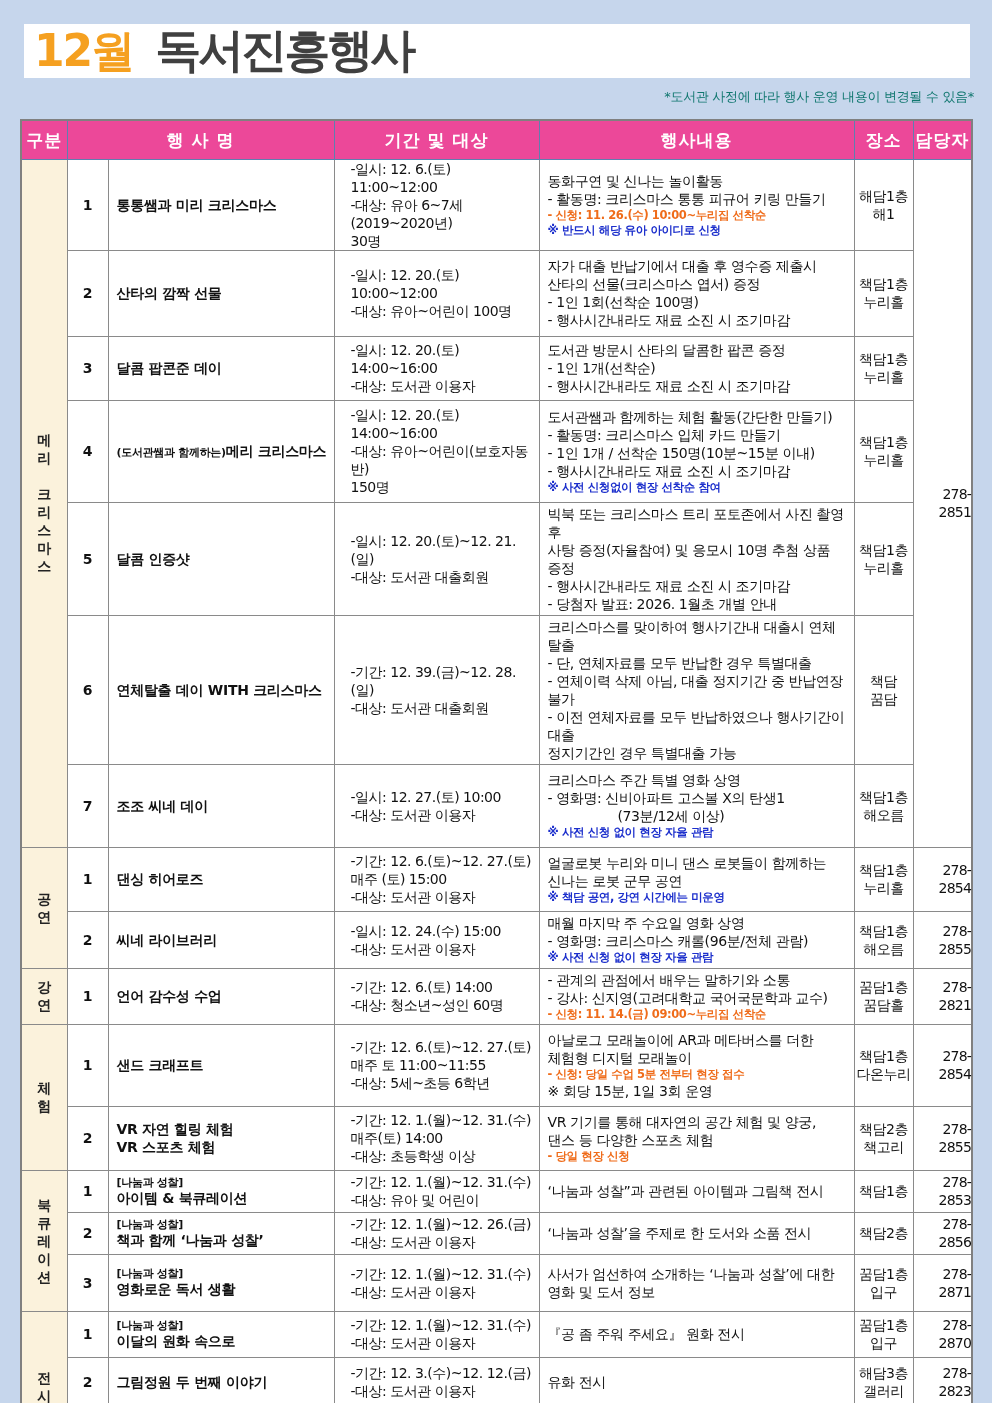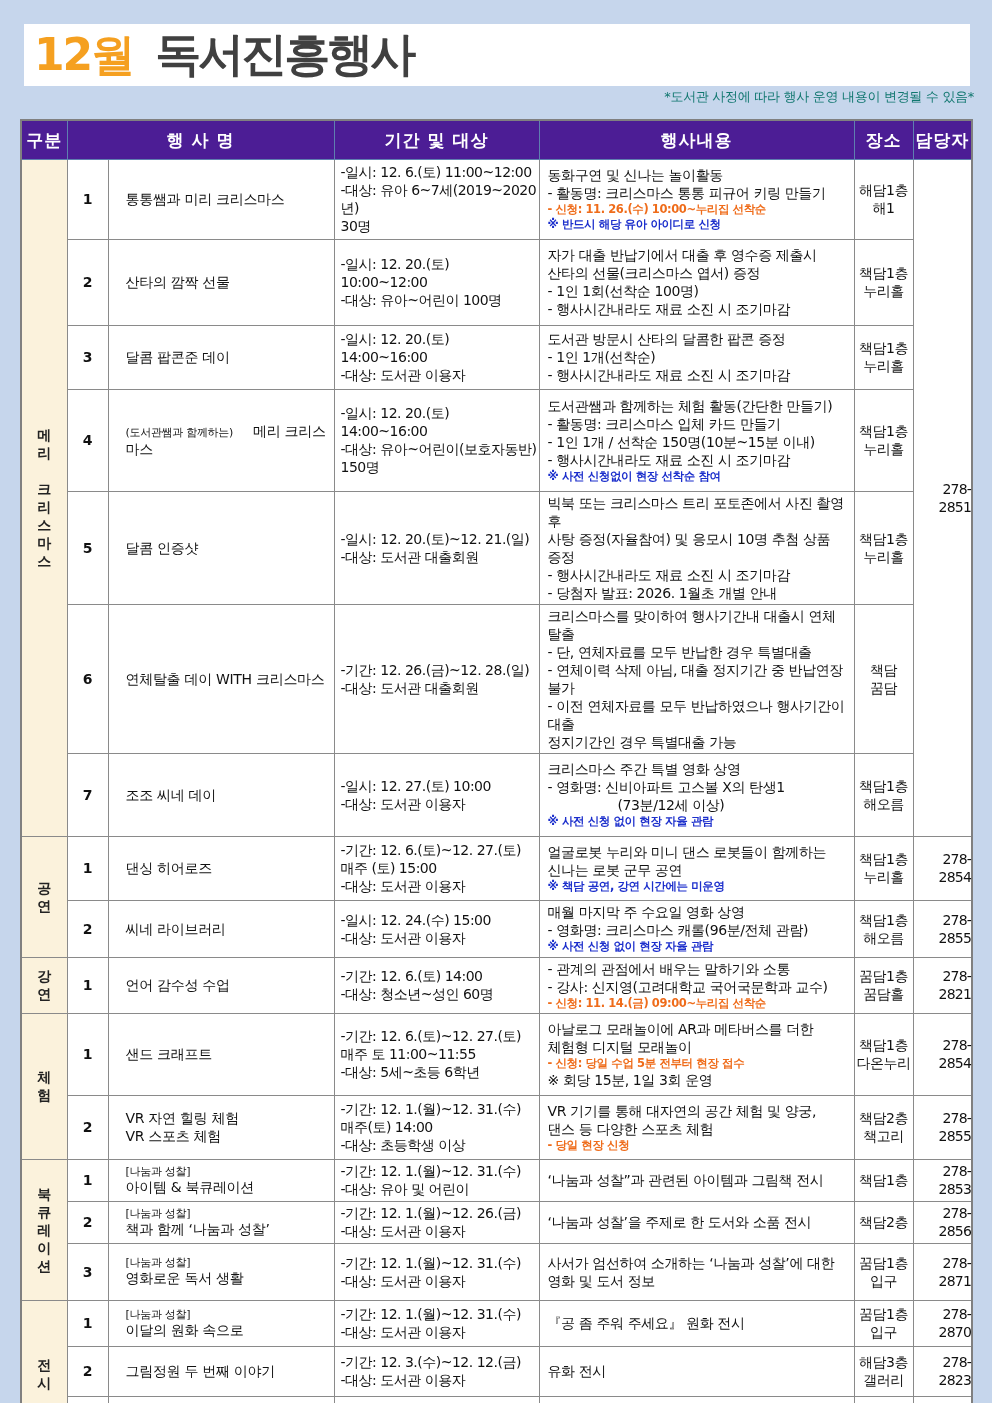--- a/index.html
+++ b/index.html
@@ -5,21 +5,21 @@
   * { box-sizing: border-box; margin: 0; padding: 0; }
   html, body { width: 992px; height: 1403px; }
   body {
     background: #c6d6ec;
     font-family: "DejaVu Sans", "Liberation Sans", sans-serif;
     color: #111;
     position: relative;
     overflow: hidden;
   }
   .title-banner {
-    position: absolute; left: 24px; top: 24px; width: 946px; height: 62px;
+    position: absolute; left: 24px; top: 24px; width: 946px; height: 54px;
     background: #ffffff;
     display: flex; align-items: center; padding-left: 10px;
   }
   .title-month {
     font-family: "DejaVu Sans", sans-serif; font-weight: bold;
     font-size: 44px; color: #f5a020; letter-spacing: -2px; margin-right: 22px;
   }
   .title-main {
     font-family: "DejaVu Sans", sans-serif; font-weight: bold;
     font-size: 46px; color: #404040; letter-spacing: -3px; margin-right: 26px;
@@ -37,32 +37,32 @@
     border-collapse: collapse; table-layout: fixed;
     background: #fff;
     border: 2px solid #808080;
   }
   table.events td, table.events th {
     border: 1px solid #8a8a8a;
     font-size: 14px; line-height: 18px;
     vertical-align: middle;
   }
   table.events th {
-    background: #4c1d95; color: #fff; height: 39px;
+    background: #ec4899; color: #fff; height: 39px;
     font-size: 17px; font-weight: bold; letter-spacing: 1px;
     border-color: #5f7fb0;
   }
   td.cat {
     background: #fbf2dc; text-align: center; font-weight: bold;
     font-size: 20px; line-height: 28px; color: #222;
   }
   td.num { text-align: center; font-size: 16px; font-weight: bold; }
-  td.name { padding-left: 17px; font-size: 16px; letter-spacing: -0.3px; }
+  td.name { padding-left: 8px; font-size: 16px; letter-spacing: -0.3px; font-weight: bold; }
   td.name .tag { display: block; font-size: 11px; line-height: 13px; }
-  td.period { padding-left: 6px; font-size: 13.5px; line-height: 17px; white-space: pre-line; letter-spacing: -0.5px; }
+  td.period { padding-left: 16px; font-size: 13.5px; line-height: 17px; white-space: pre-line; letter-spacing: -0.5px; }
   td.content { padding: 2px 6px 2px 8px; font-size: 14px; line-height: 18.5px; letter-spacing: -0.4px; }
   td.content .line { display: block; }
   td.content .orange { color: #ef6c1a; font-size: 11.5px; font-weight: bold; line-height: 15px; }
   td.content .blue { color: #1c2fcc; font-size: 11.5px; font-weight: bold; line-height: 15px; }
   td.content .indent { padding-left: 70px; }
   td.place { text-align: center; font-size: 13.5px; line-height: 16px; white-space: pre-line; letter-spacing: -0.5px; }
   td.contact { text-align: right; font-size: 13px; line-height: 15px; white-space: pre-line; letter-spacing: -0.8px; }
 </style>
 </head>
 <body>
@@ -142,21 +142,21 @@
         <td class="content">
           <span class="line">도서관 방문시 산타의 달콤한 팝콘 증정</span>
           <span class="line">- 1인 1개(선착순)</span>
           <span class="line">- 행사시간내라도 재료 소진 시 조기마감</span>
         </td>
         <td class="place">책담1층
 누리홀</td>
       </tr>
       <tr style="height: 102px;">
         <td class="num">4</td>
-        <td class="name"><span class="tag" style="display: inline; margin-right: 20px;">(도서관쌤과 함께하는)</span><span style="white-space: pre-line;">메리 크리스마스</span></td>
+        <td class="name"><span class="tag" style="display: inline; margin-right: 0;">(도서관쌤과 함께하는)</span><span style="white-space: pre-line;">메리 크리스마스</span></td>
         <td class="period">-일시: 12. 20.(토) 14:00~16:00
 -대상: 유아~어린이(보호자동반)
          150명</td>
         <td class="content">
           <span class="line">도서관쌤과 함께하는 체험 활동(간단한 만들기)</span>
           <span class="line">- 활동명: 크리스마스 입체 카드 만들기</span>
           <span class="line">- 1인 1개 / 선착순 150명(10분~15분 이내)</span>
           <span class="line">- 행사시간내라도 재료 소진 시 조기마감</span>
           <span class="line blue">※ 사전 신청없이 현장 선착순 참여</span>
         </td>
@@ -173,21 +173,21 @@
           <span class="line">사탕 증정(자율참여) 및 응모시 10명 추첨 상품 증정</span>
           <span class="line">- 행사시간내라도 재료 소진 시 조기마감</span>
           <span class="line">- 당첨자 발표: 2026. 1월초 개별 안내</span>
         </td>
         <td class="place">책담1층
 누리홀</td>
       </tr>
       <tr style="height: 101px;">
         <td class="num">6</td>
         <td class="name"><span style="white-space: pre-line;">연체탈출 데이 WITH 크리스마스</span></td>
-        <td class="period">-기간: 12. 26.(금)~12. 28.(일)
+        <td class="period">-기간: 12. 39.(금)~12. 28.(일)
 -대상: 도서관 대출회원</td>
         <td class="content">
           <span class="line"> 크리스마스를 맞이하여 행사기간내 대출시 연체 탈출</span>
           <span class="line">- 단, 연체자료를 모두 반납한 경우 특별대출</span>
           <span class="line">- 연체이력 삭제 아님, 대출 정지기간 중 반납연장불가</span>
           <span class="line">- 이전 연체자료를 모두 반납하였으나 행사기간이 대출</span>
           <span class="line">   정지기간인 경우 특별대출 가능</span>
         </td>
         <td class="place">책담
 꿈담</td>

